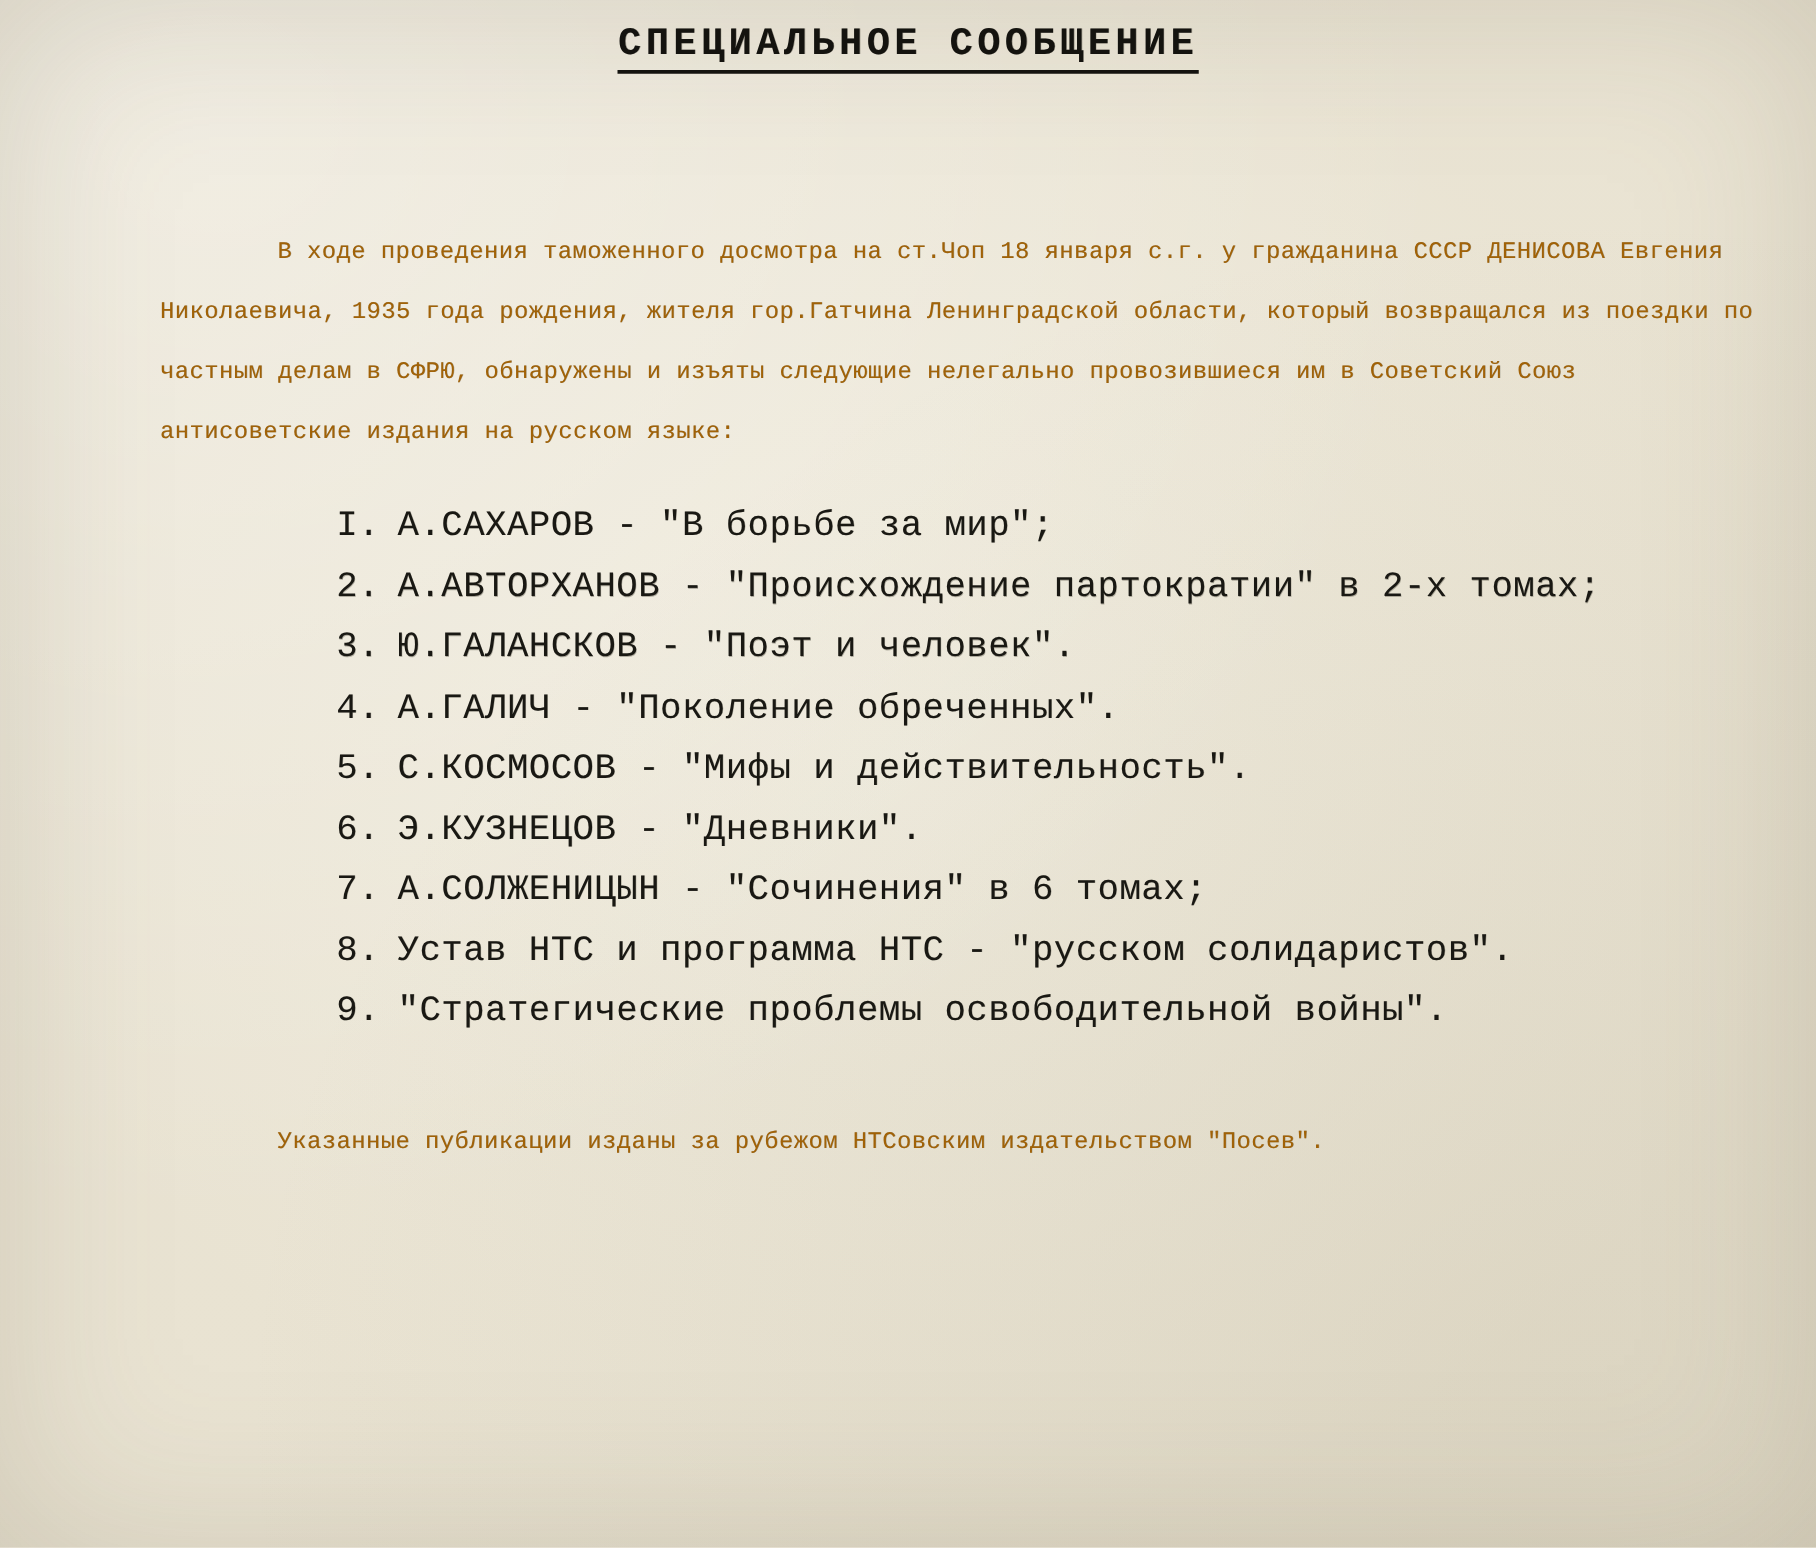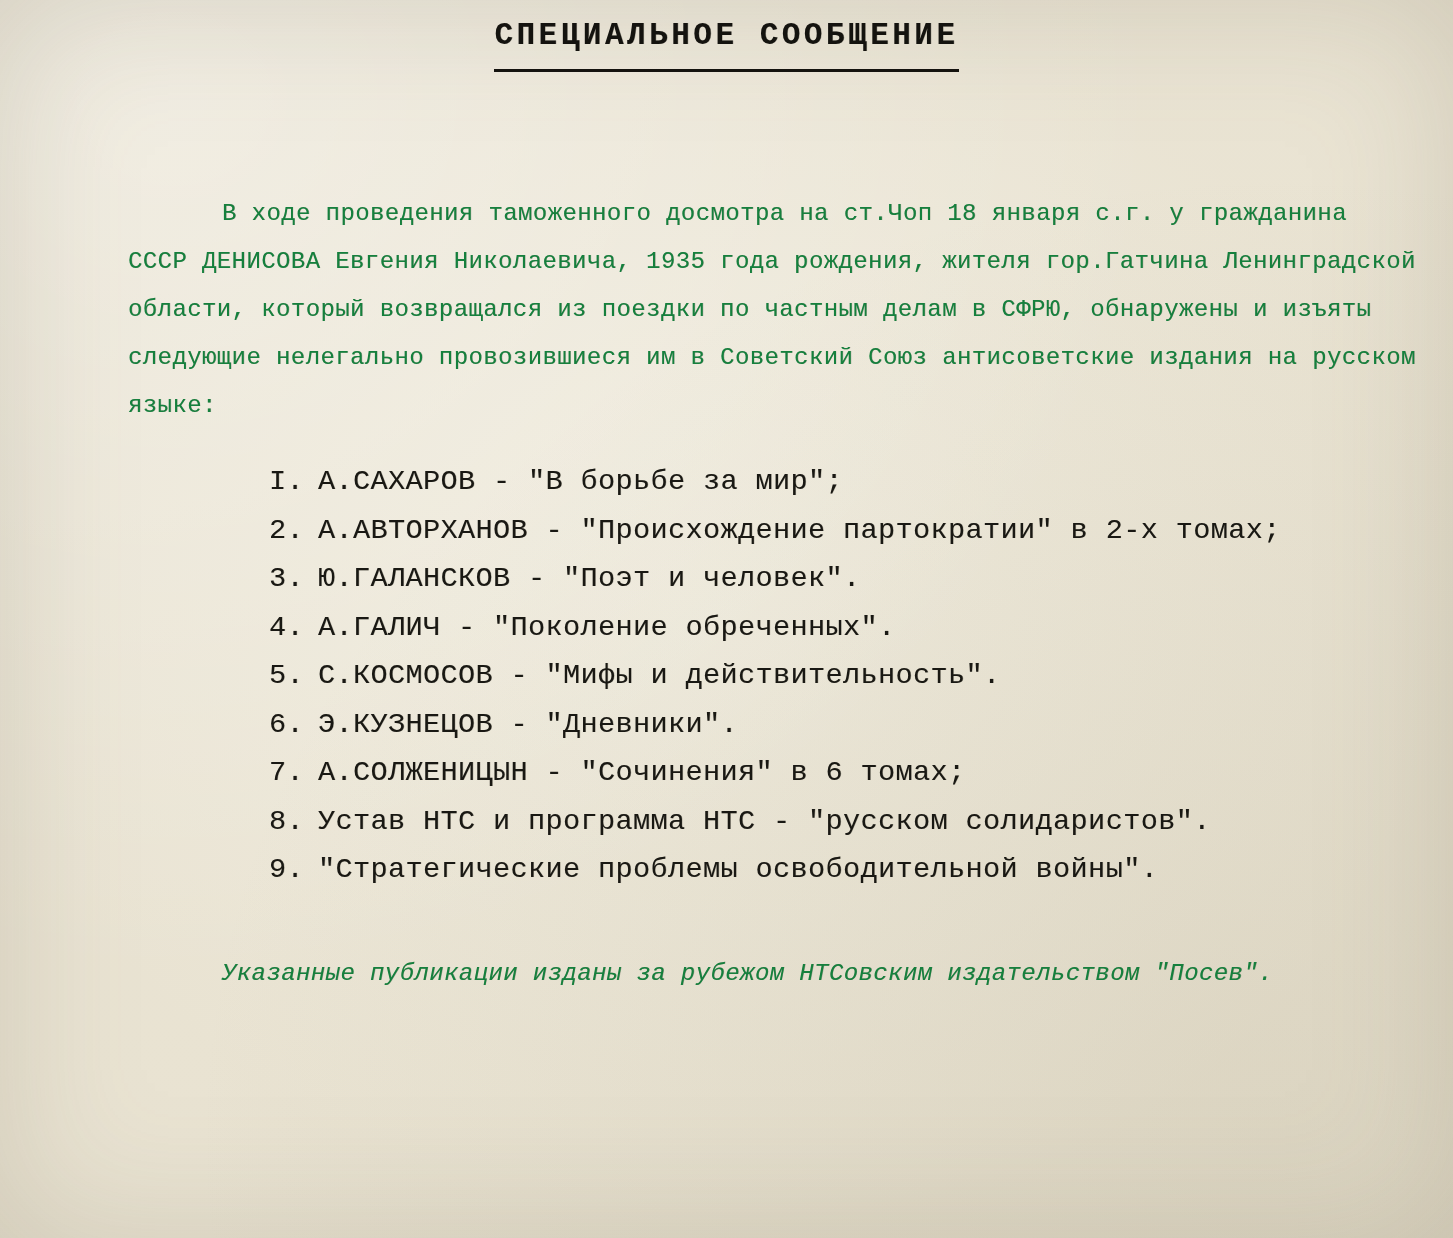--- a/index.html
+++ b/index.html
@@ -43,33 +43,33 @@
     text-align: center;
     margin-top: 18px;
   }
   .doc-title {
     display: inline-block;
     font-size: 31px;
     letter-spacing: 3.5px;
     font-weight: 700;
     color: #14130f;
     border-bottom: 3px solid #14130f;
-    padding-bottom: 16px;
+    padding-bottom: 3px;
     text-shadow: 0.5px 0.4px 0 rgba(40,36,25,0.35);
   }
 
   
   .body-block {
     margin: 118px 36px 0 128px;
   }
   .para {
-    font-size: 24px;
+    font-size: 19px;
     line-height: 48px;
     letter-spacing: 0.4px;
-    color: #15803d;
+    color: #a16207;
     text-shadow: 0.4px 0.35px 0 rgba(45,40,28,0.32);
   }
   .para .indent {
     display: inline-block;
     width: 94px;
   }
 
   
   .list {
     margin: 28px 0 0 0;
@@ -99,21 +99,20 @@
   .list.group-two {
     margin-top: 30px;
   }
   .list.group-two li .txt {
     padding-left: 98px;
   }
 
   
   .closing {
     margin-top: 55px;
-    font-style: italic;
   }
   .closing .indent {
     display: inline-block;
     width: 94px;
   }
 
   
   .bleed {
     position: absolute;
     left: 120px;

